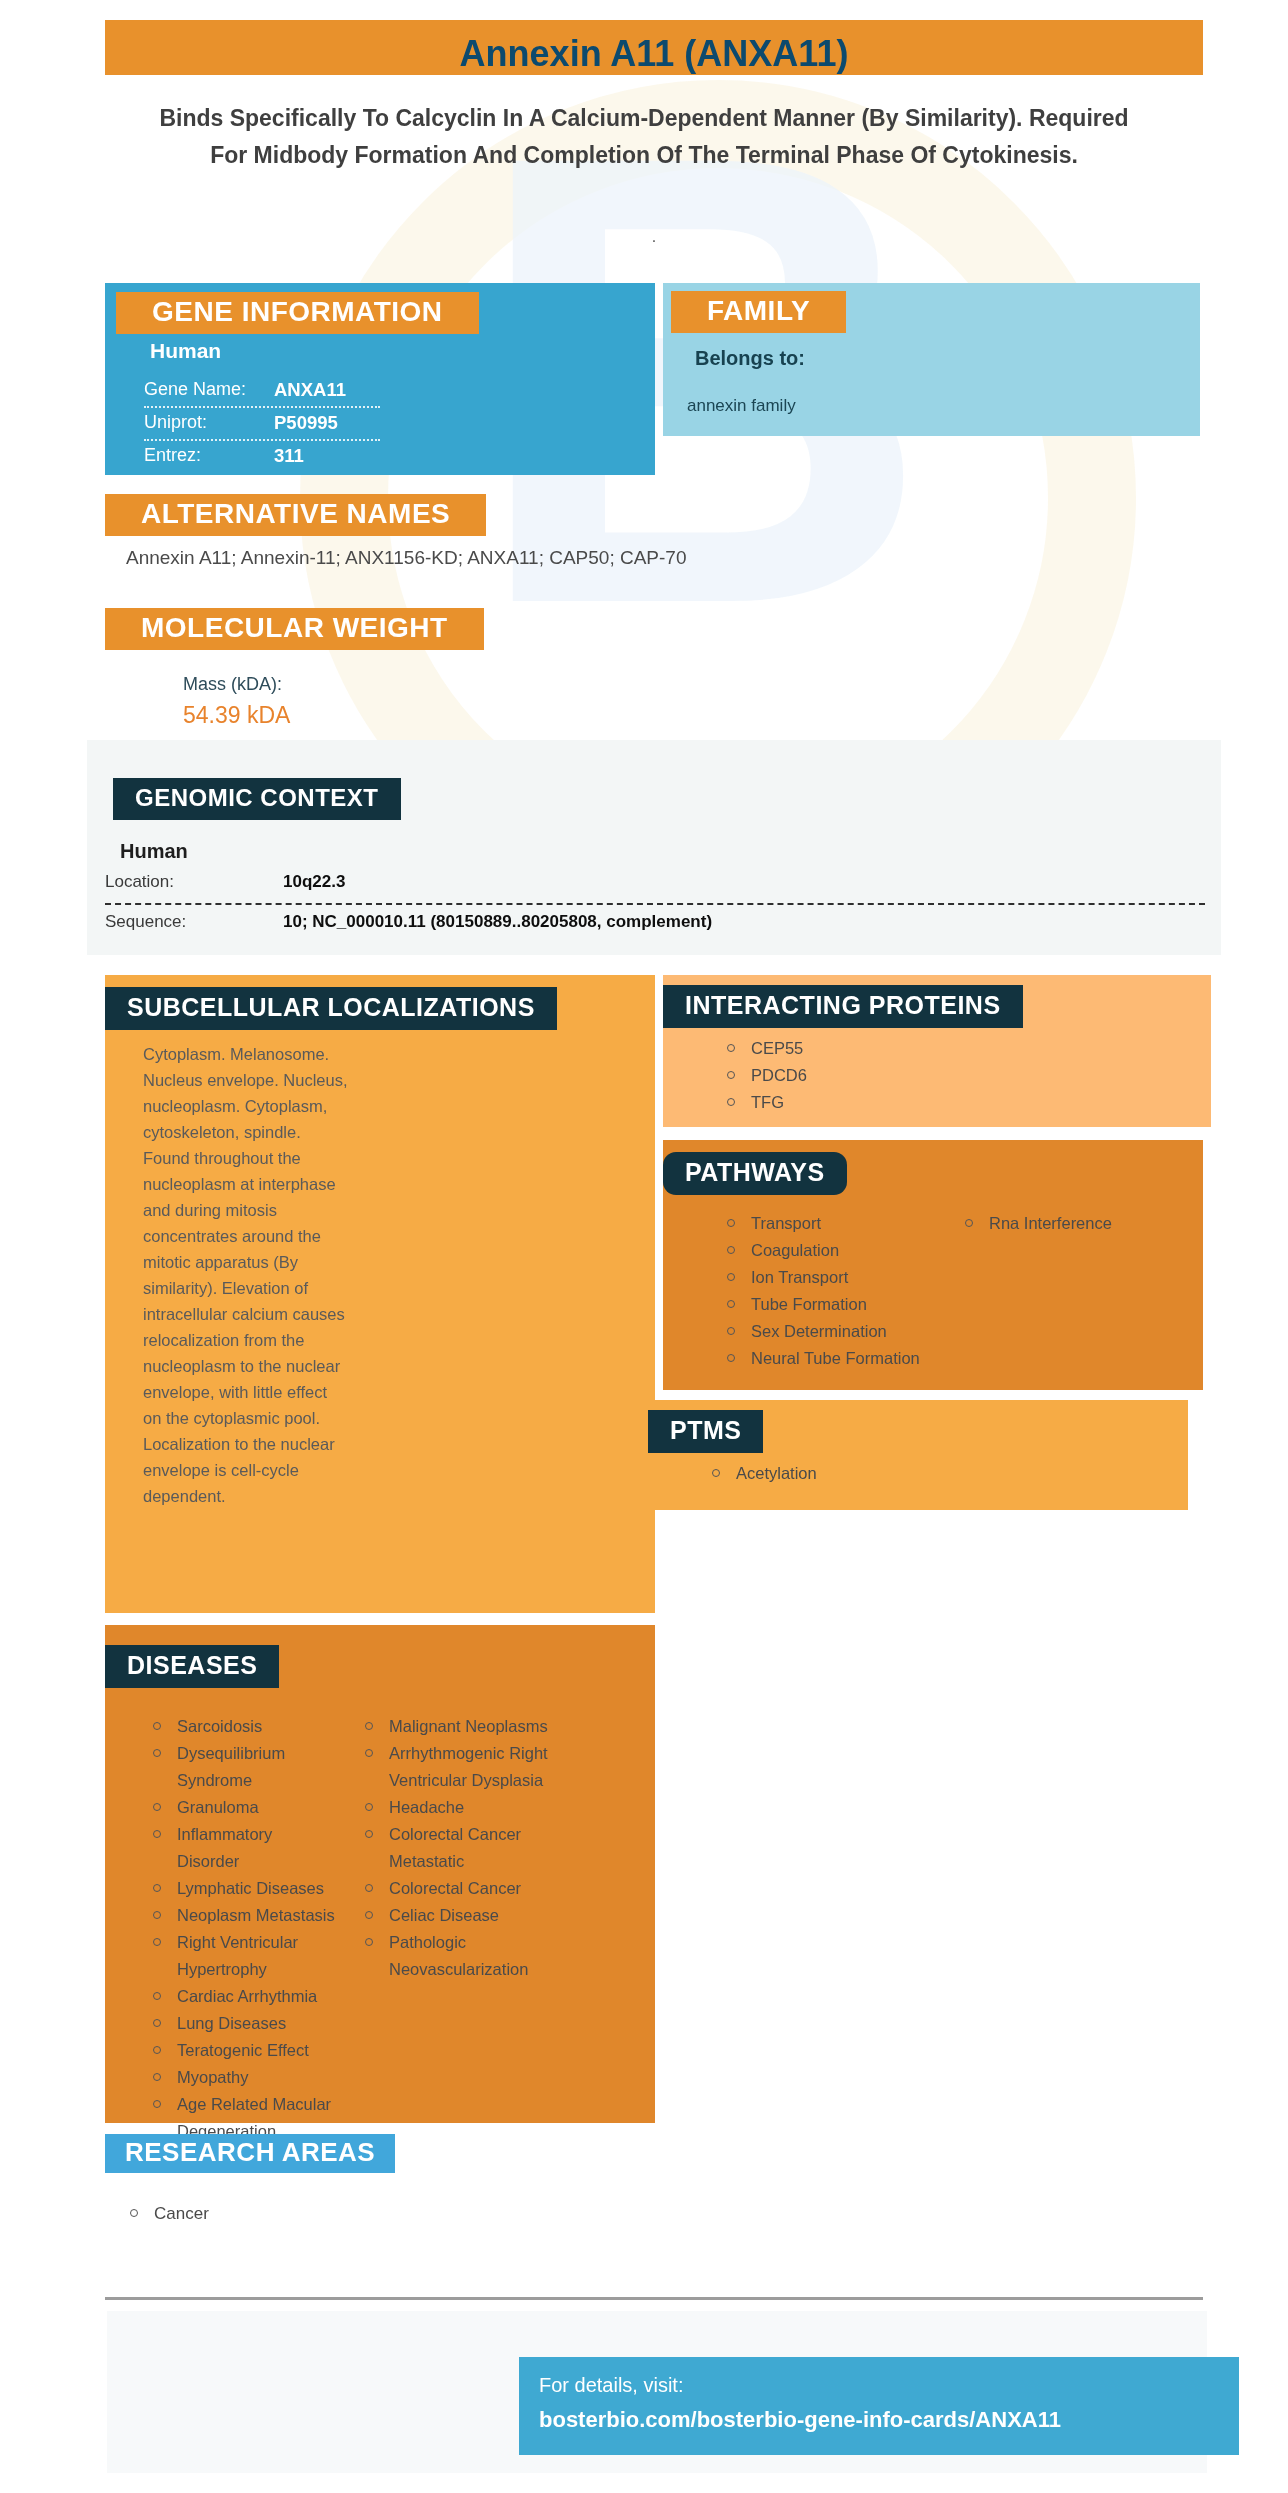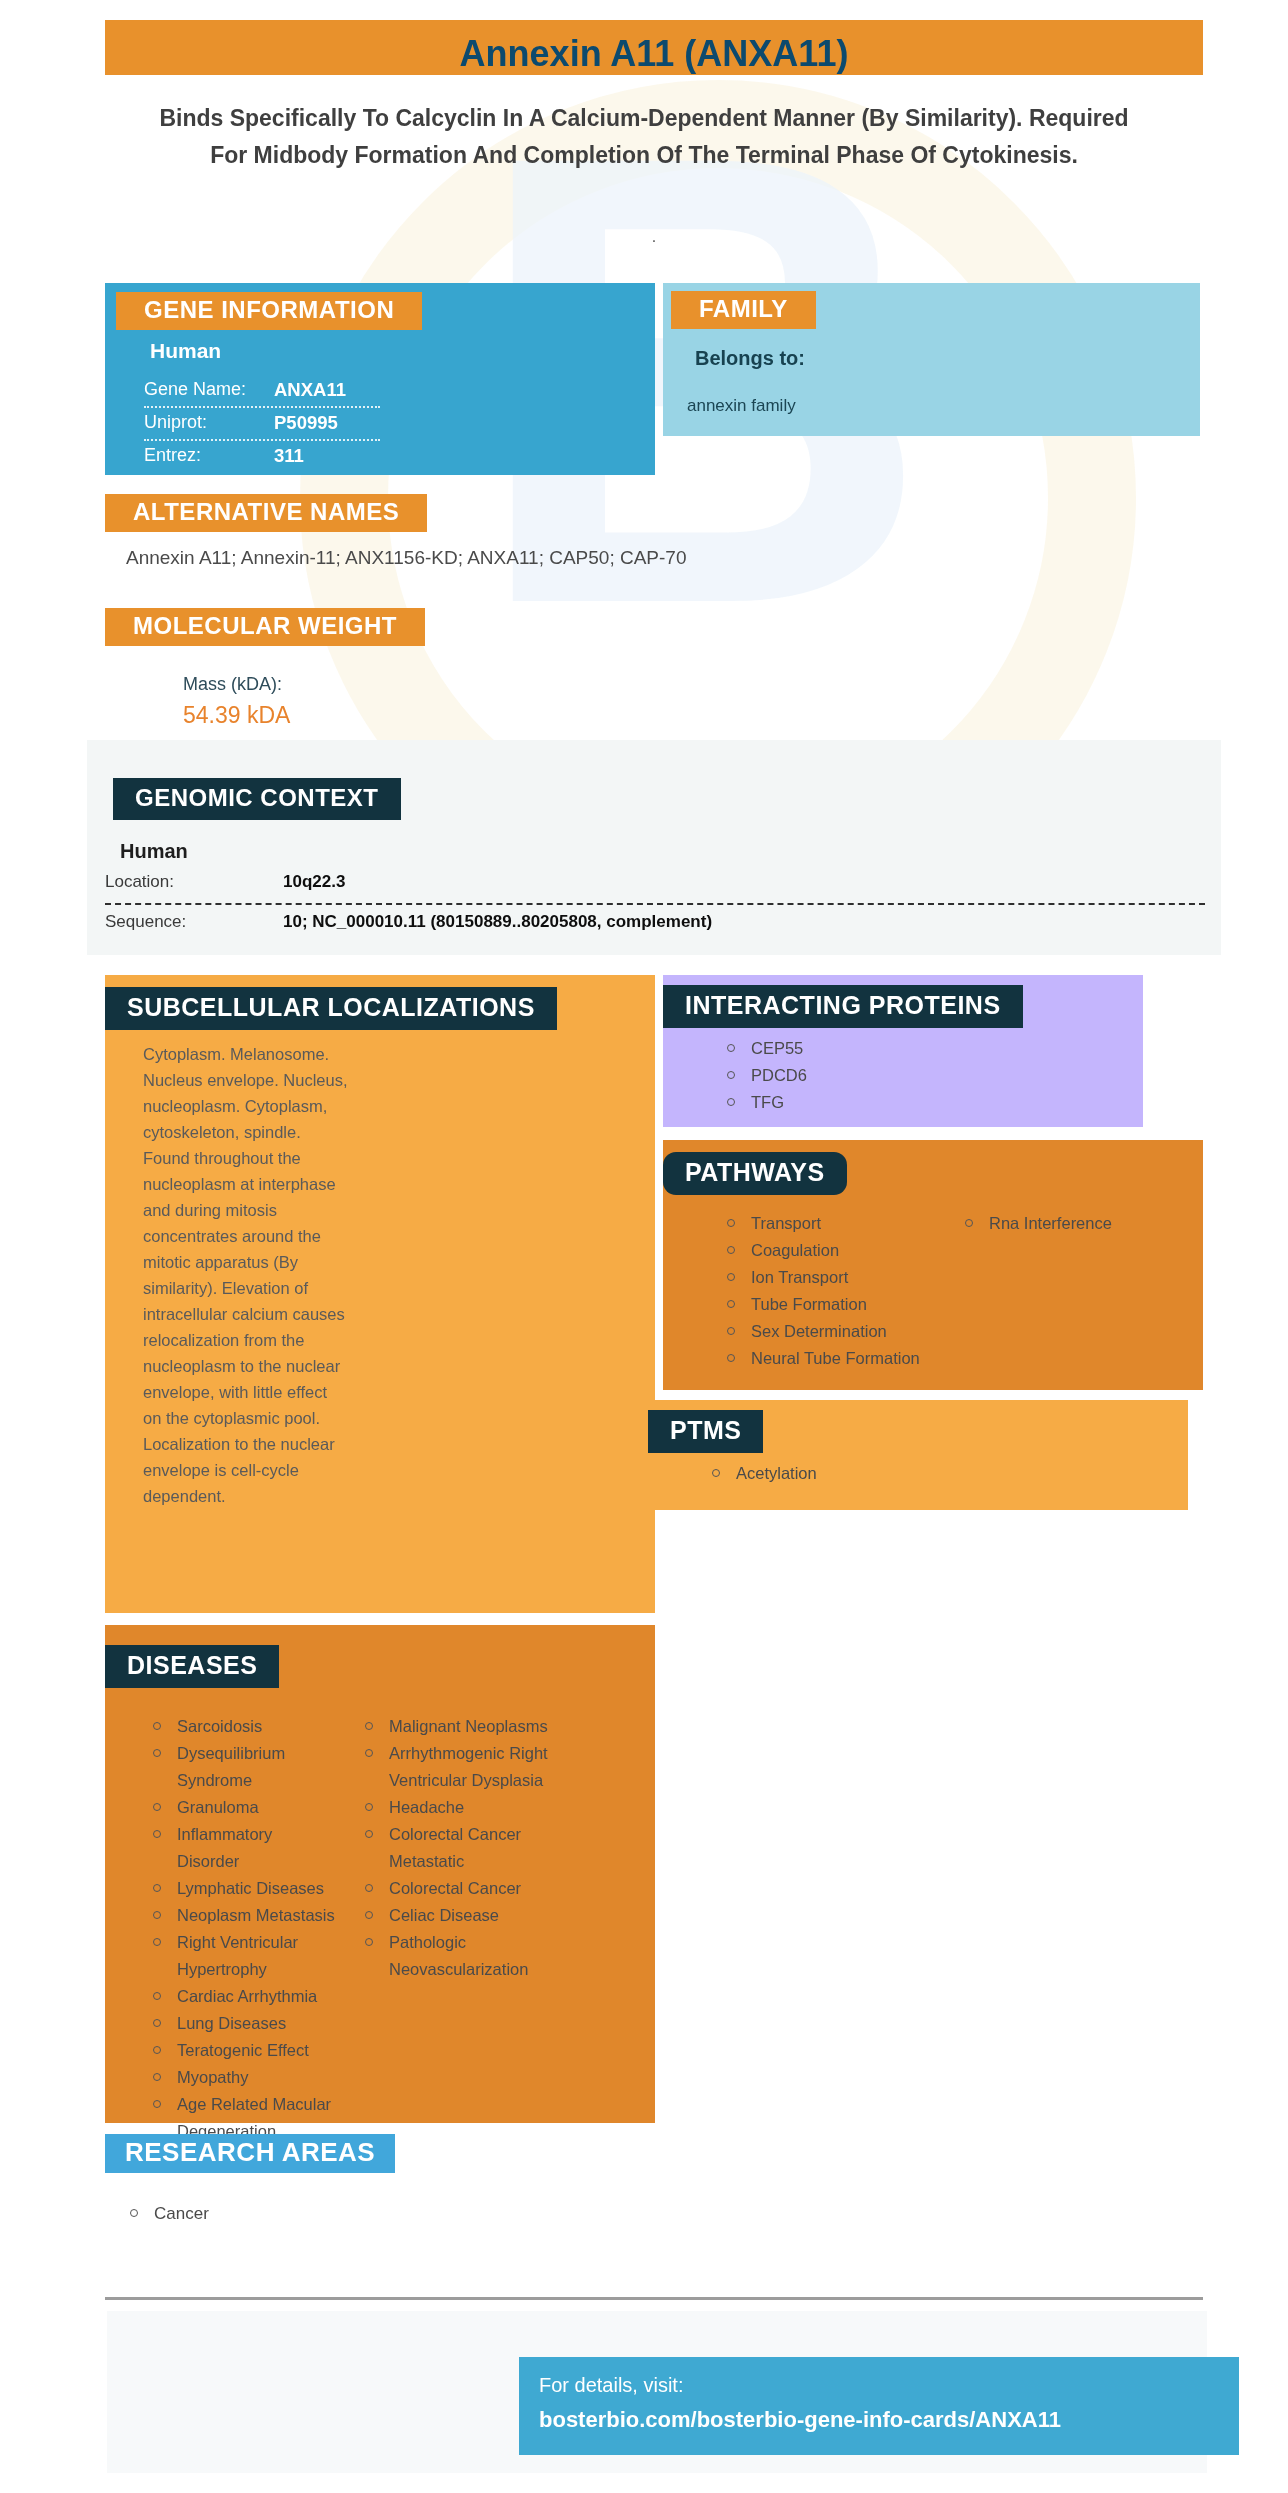--- a/index.html
+++ b/index.html
@@ -30,21 +30,21 @@
     margin:6px; line-height:55px; font-size:36px; color:#0c4a6e; font-weight:bold;
   }
   .summary {
     left:144px; top:100px; width:1000px; text-align:center;
     font-size:23px; font-weight:bold; color:#3F3F3F; line-height:37px;
   }
   .tiny-dot { left:105px; top:228px; width:1098px; text-align:center; font-size:16px; color:#555; }
 
   
   .tab { display:inline-block; color:#ffffff; font-weight:bold; white-space:nowrap; }
-  .tab-orange { background:#E8912C; font-size:24px; padding:4px 28px 6px; letter-spacing:.5px; }
+  .tab-orange { background:#E8912C; font-size:28px; padding:4px 36px 6px; letter-spacing:.5px; }
   .tab-teal   { background:#12333F; font-size:25px; padding:6px 22px 8px; letter-spacing:.5px; }
   .tab-blue   { background:#41A7DB; font-size:26px; padding:3px 20px 5px; letter-spacing:.5px; }
 
   
   .gene-box { left:105px; top:283px; width:550px; height:192px; background:#37A5CF; }
   .gene-box .tab { position:absolute; left:11px; top:9px; }
   .gene-species { position:absolute; left:45px; top:56px; font-size:21px; font-weight:bold; color:#fff; }
   .gene-rows { position:absolute; left:39px; top:92px; }
   .grow { display:flex; width:236px; padding:4px 0 5px; font-size:18px; color:#ffffff; }
   .grow .lbl { width:130px; }
@@ -73,21 +73,21 @@
   .gc-dash { position:absolute; left:18px; right:16px; top:163px; border-top:2px dashed #2F2F2F; }
 
   
   .box { position:absolute; }
   .box .tab { position:absolute; left:0; }
   .sub-box { left:105px; top:975px; width:550px; height:638px; background:#F6AB45; }
   .sub-box .tab { top:12px; }
   .sub-text { position:absolute; left:38px; top:66px; width:205px;
               font-size:16.5px; line-height:26px; color:#5A5A5A; }
 
-  .ip-box { left:663px; top:975px; width:480px; height:152px; background:#c4b5fd; }
+  .ip-box { left:663px; top:975px; width:548px; height:152px; background:#fdba74; }
   .ip-box .tab { top:10px; }
   .ip-list { position:absolute; left:62px; top:60px; }
 
   .pw-box { left:663px; top:1140px; width:540px; height:250px; background:#E0872B; }
   .pw-box .tab { top:12px;border-radius:13px; }
   .pw-col1 { position:absolute; left:62px; top:70px; width:215px; }
   .pw-col2 { position:absolute; left:300px; top:70px; width:225px; }
 
   .ptm-box { left:648px; top:1400px; width:540px; height:110px; background:#F6AB45; }
   .ptm-box .tab { top:10px; }

